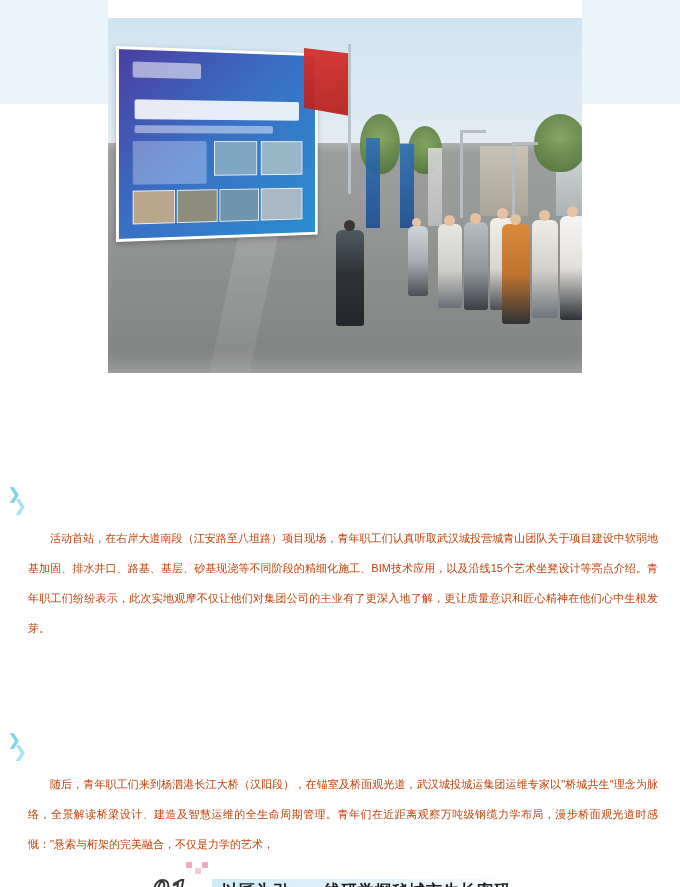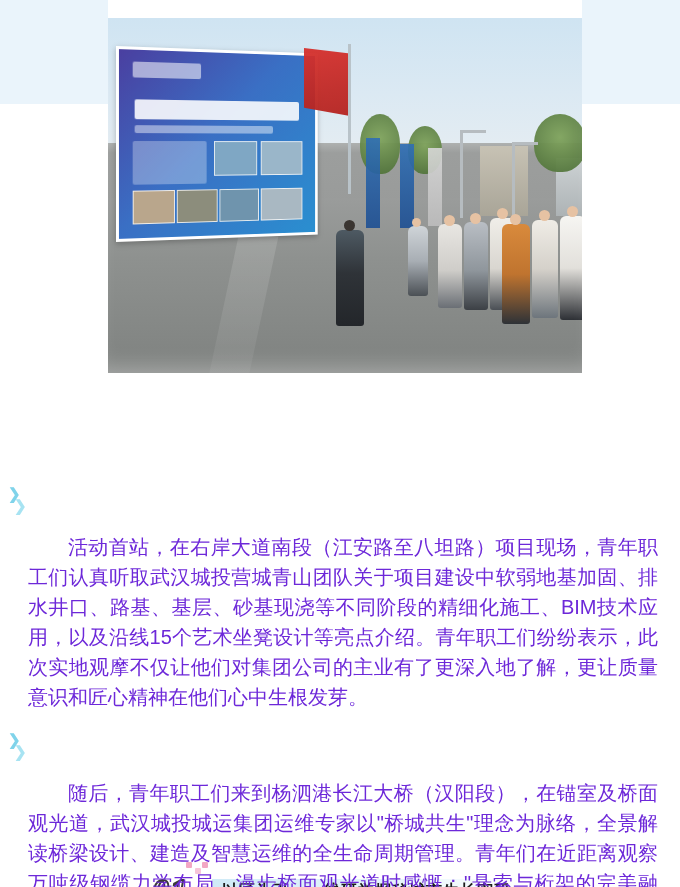--- a/index.html
+++ b/index.html
@@ -290,23 +290,23 @@
   .chev-a { left: 8px; top: 486px; }
   .chev-b { left: 14px; top: 498px; color:#a7e3f2; }
   .chev-c { left: 8px; top: 732px; }
   .chev-d { left: 14px; top: 744px; color:#a7e3f2; }
 
   
   .para {
     position: absolute;
     width: 630px;
     left: 28px;
-    font-size: 20px;
+    font-size: 11px;
     line-height: 30px;
-    color: #6d28d9;
+    color: #c2410c;
     text-align: justify;
     text-indent: 2em;
     font-family: "Liberation Sans", sans-serif;
   }
   .para-1 { top: 512px; }
   .para-2 { top: 758px; }
 </style>
 </head>
 <body>
 

